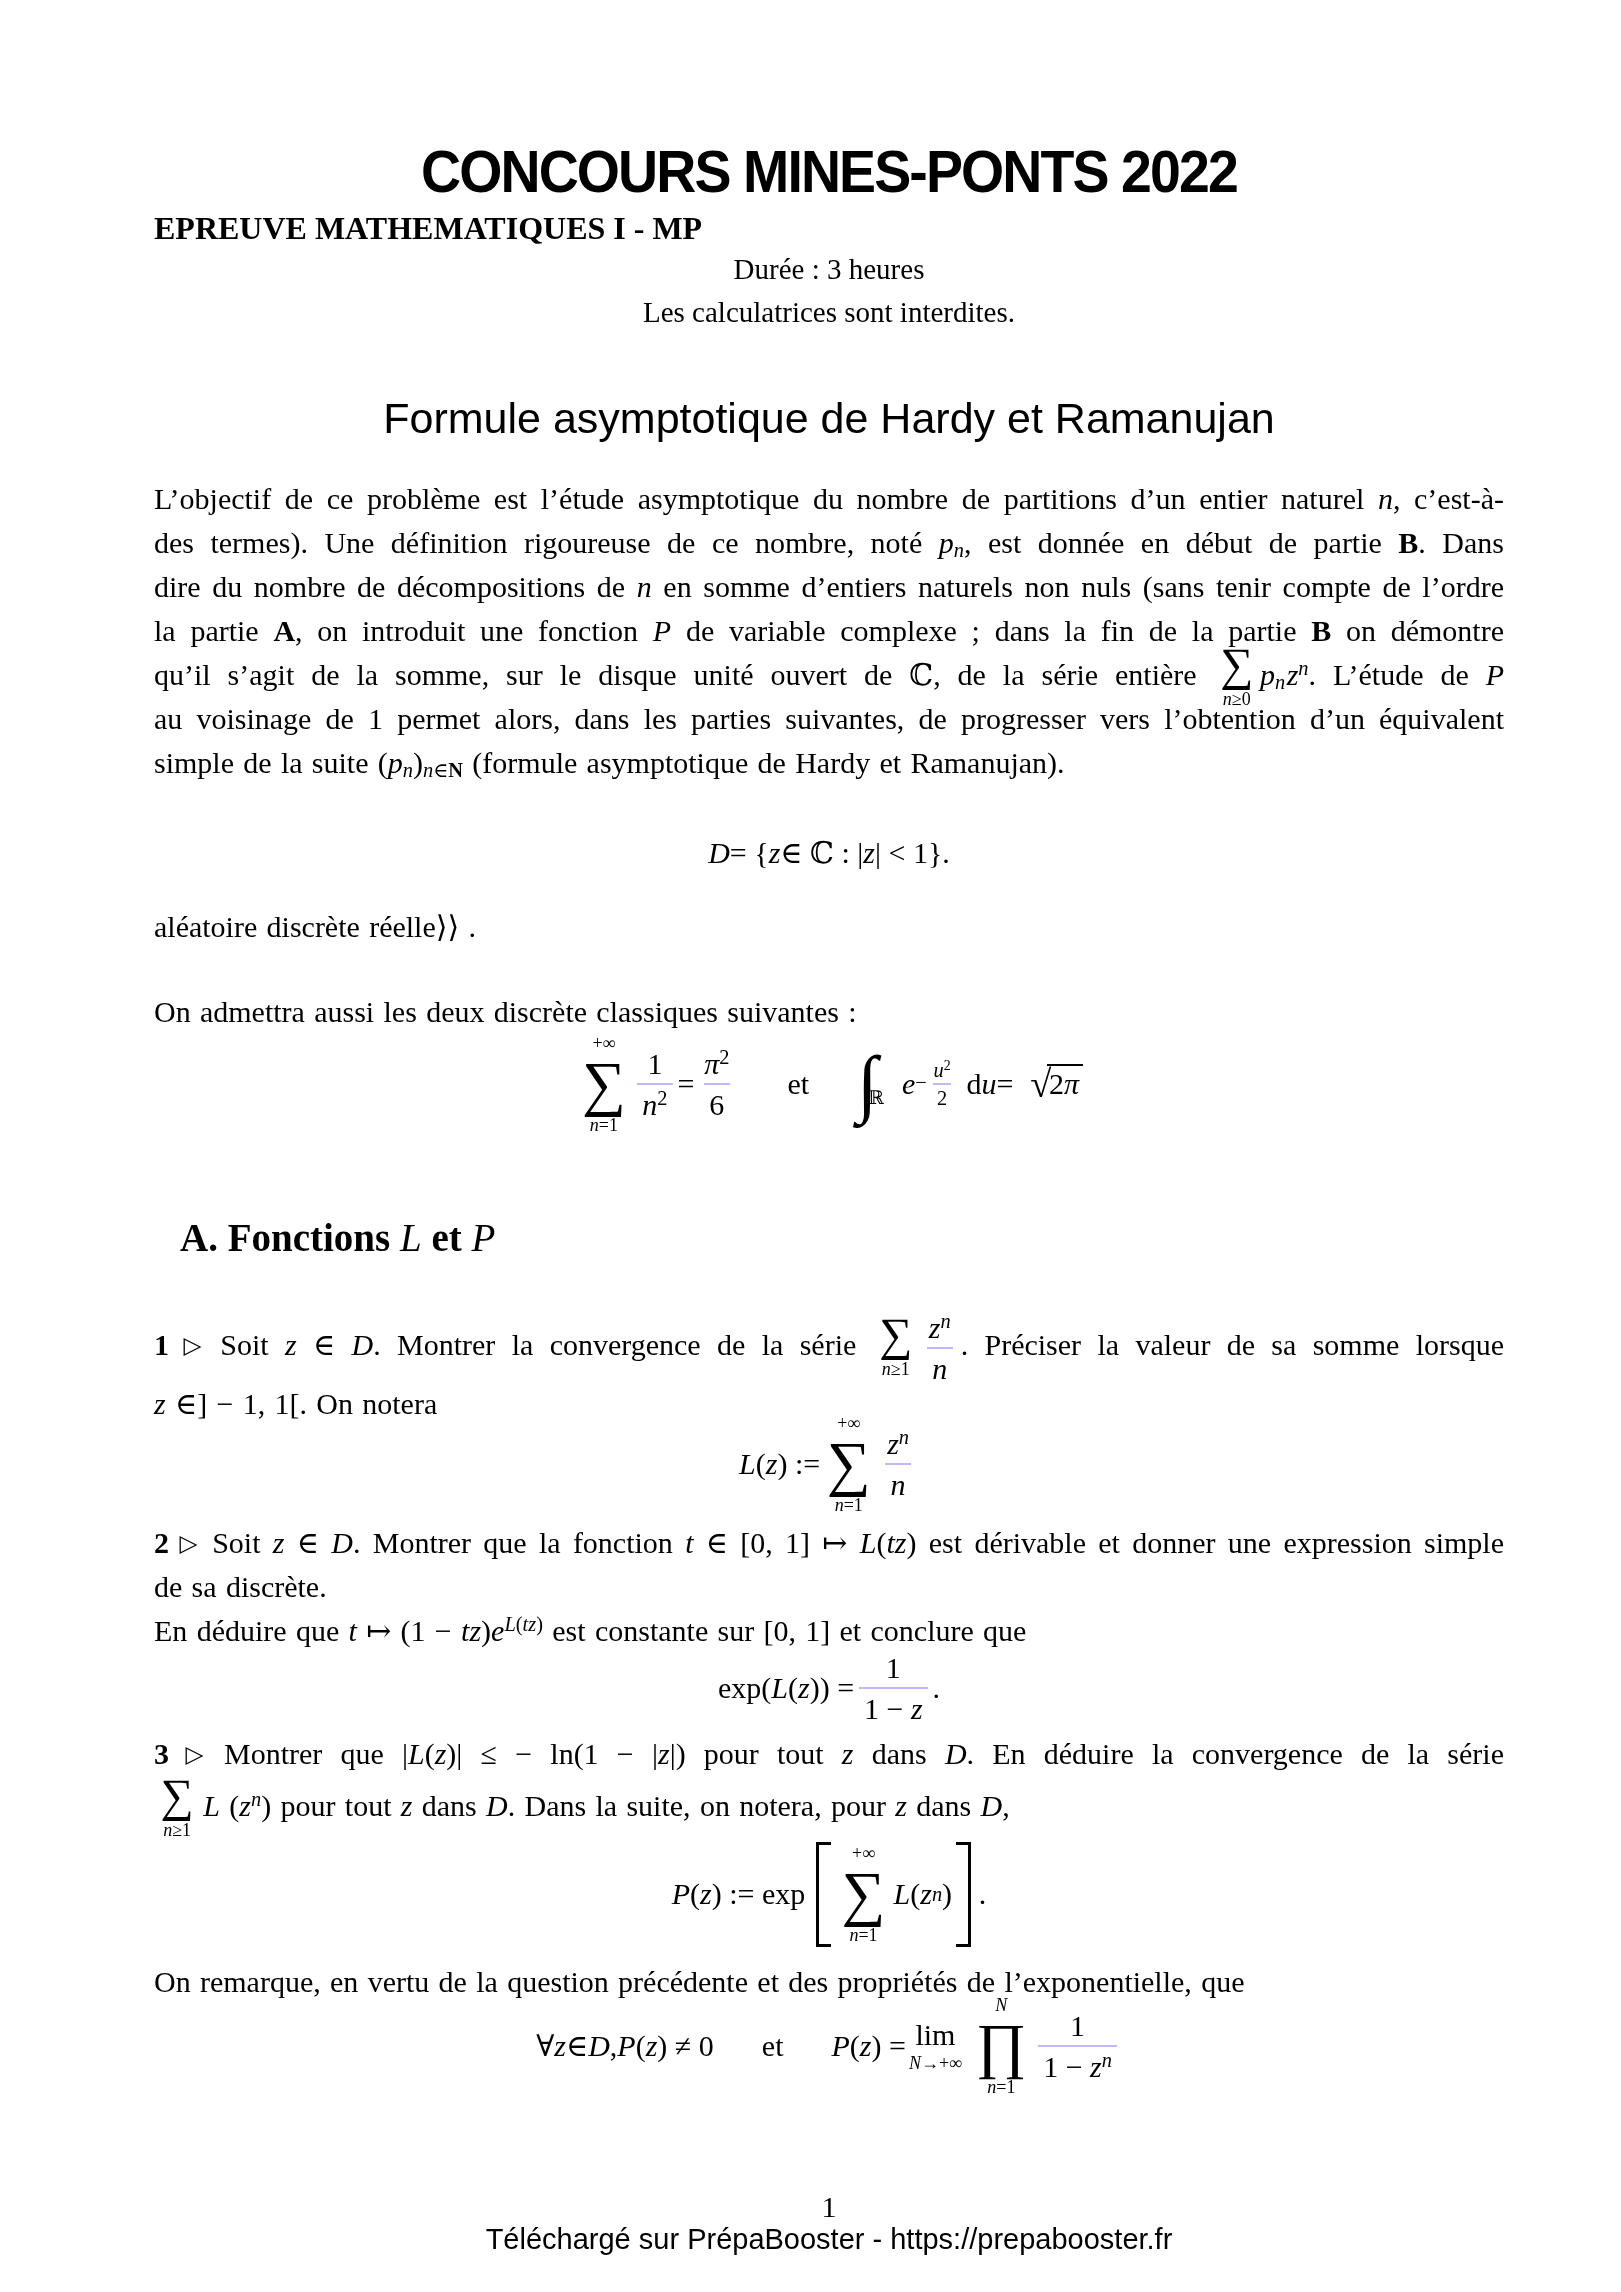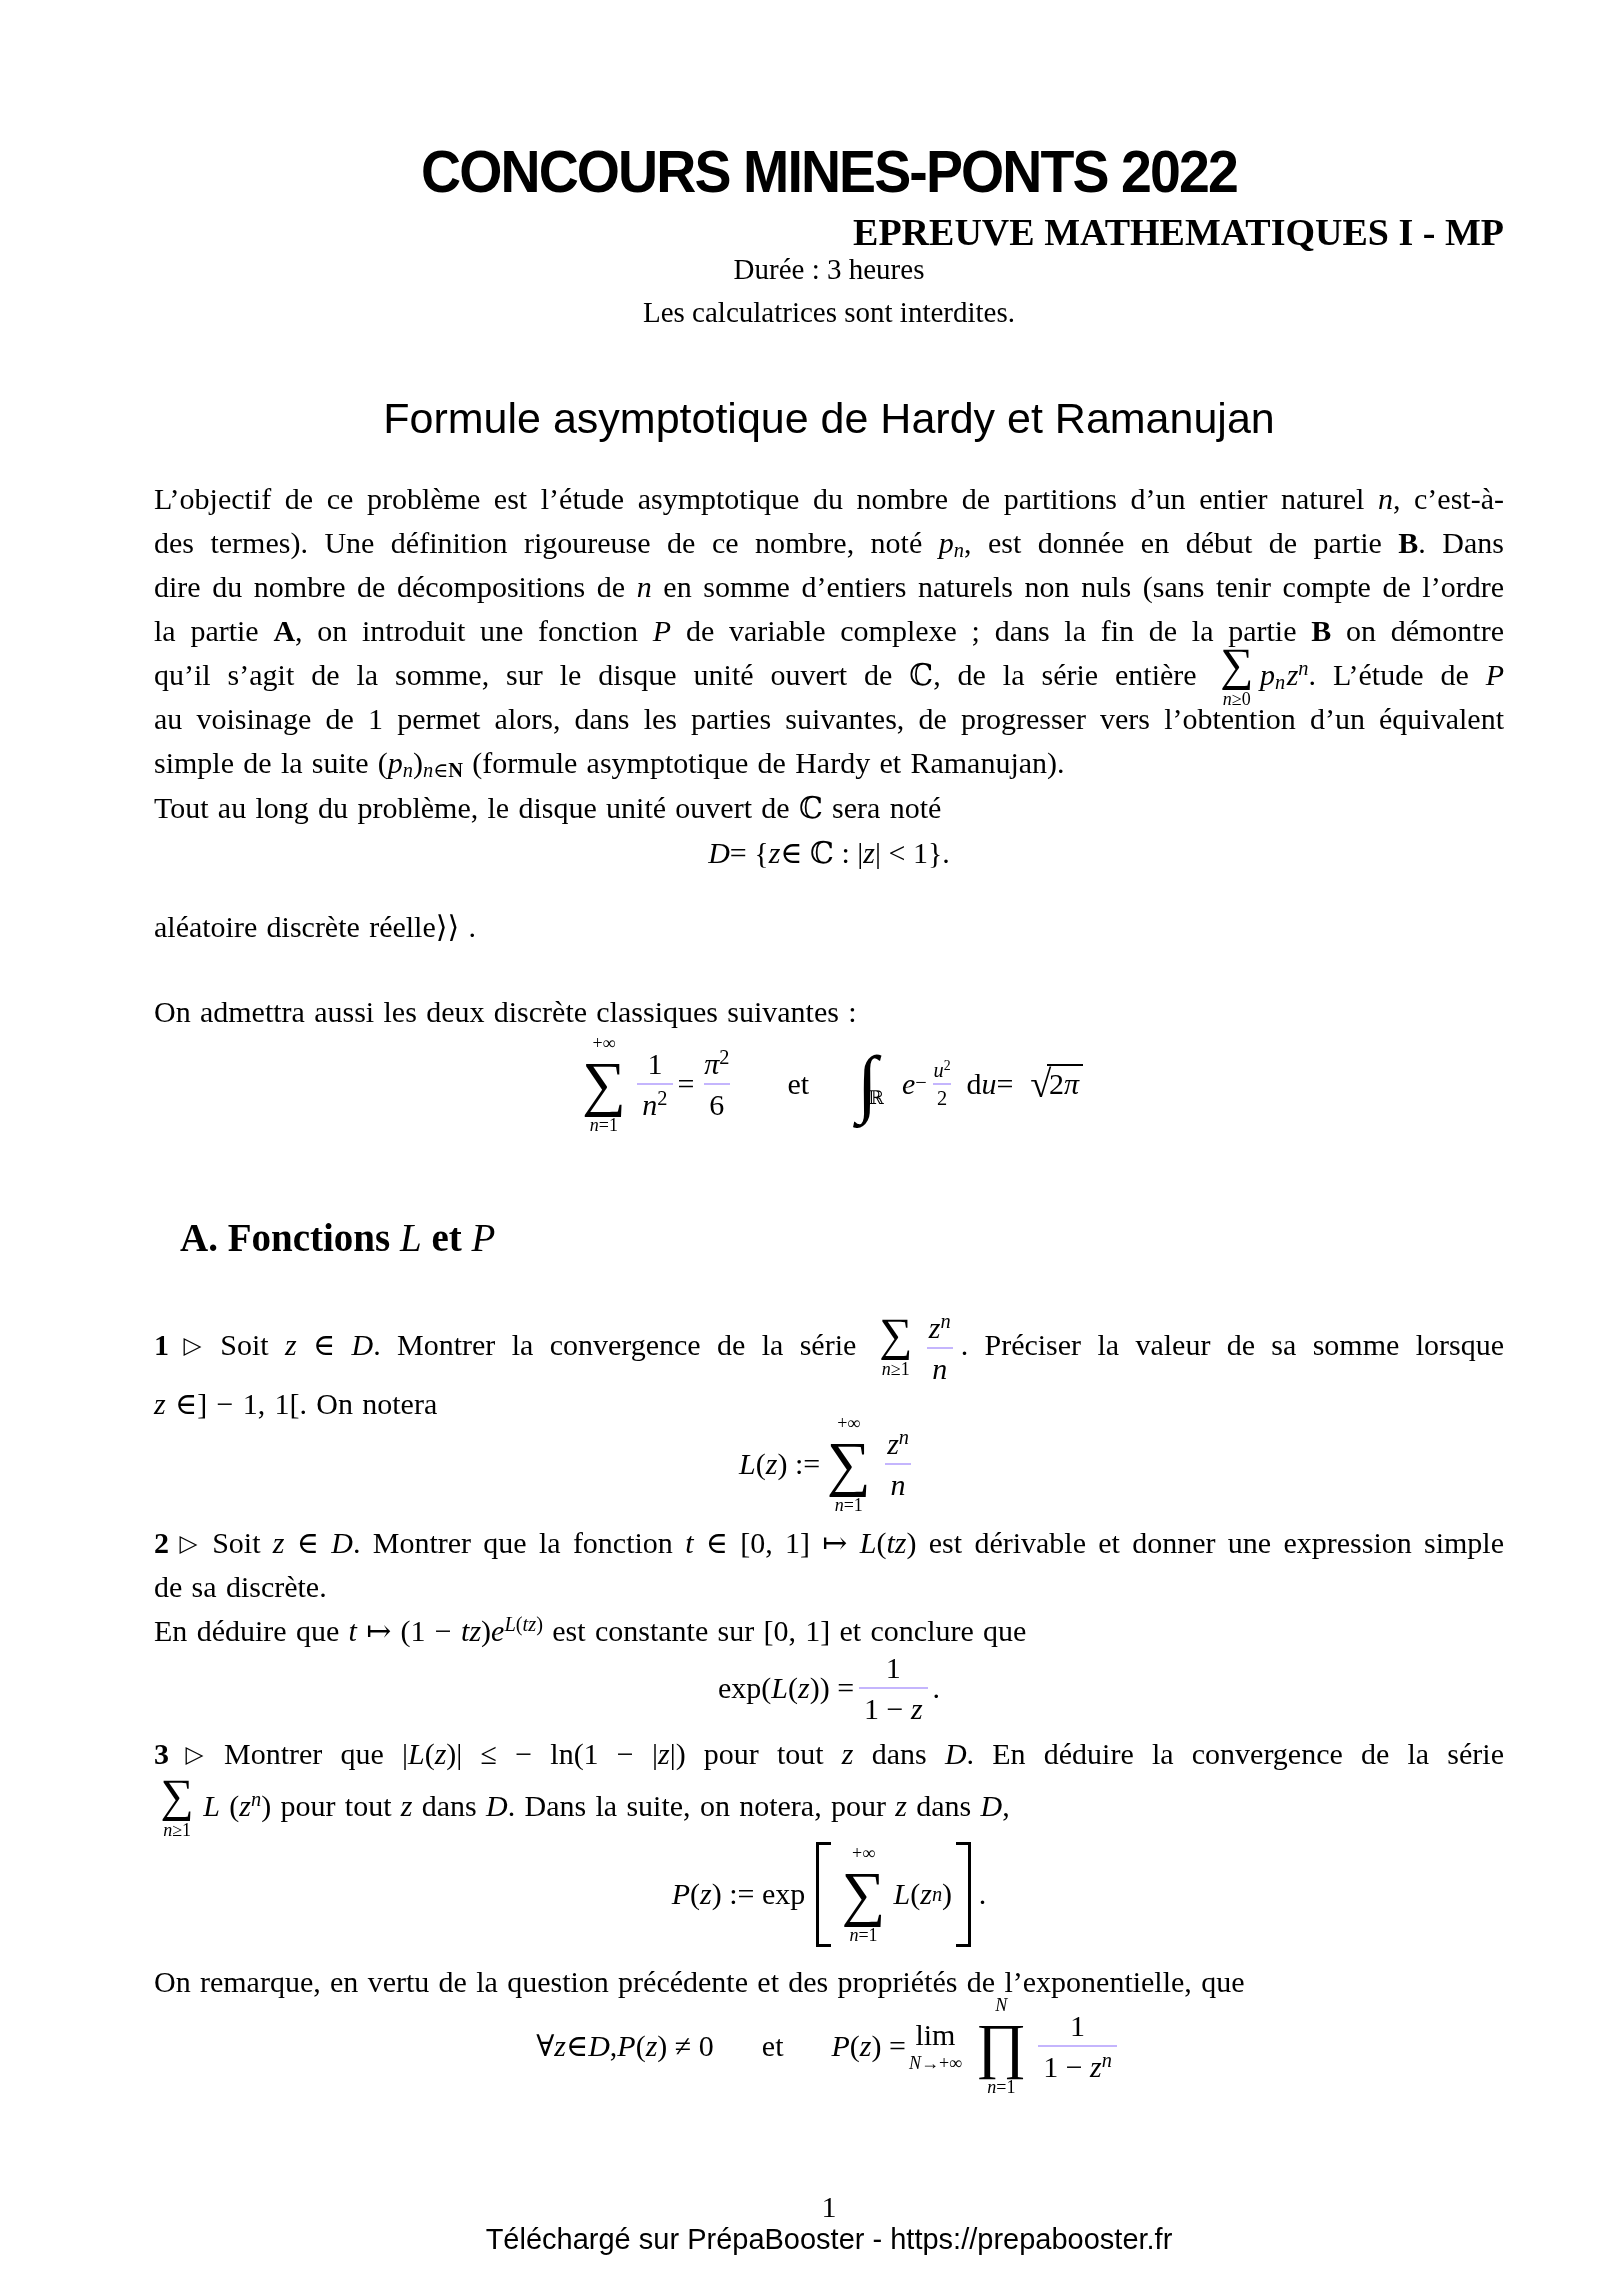--- a/index.html
+++ b/index.html
@@ -7,21 +7,21 @@
         font-family:"Liberation Serif","DejaVu Serif",serif;overflow:hidden;margin:0 auto;}
   .blk{position:absolute;left:154px;width:1350px;font-size:30px;line-height:44px;word-spacing:0.06em;}
   .ln{height:44px;white-space:nowrap;}
   .ln.jl{white-space:normal;text-align:justify;text-align-last:justify;}
   .display{position:absolute;left:154px;width:1350px;display:flex;justify-content:center;
            align-items:center;font-size:30px;line-height:1.2;}
   
   .h-title{position:absolute;left:154px;width:1350px;text-align:center;
            font-family:"Liberation Sans","DejaVu Sans",sans-serif;font-weight:bold;
            font-size:59px;letter-spacing:-2px;transform:scaleX(0.94);transform-origin:center;}
-  .h-sub{position:absolute;left:154px;width:1350px;text-align:right;font-weight:bold;font-size:38px;}
+  .h-sub{position:absolute;left:154px;width:1350px;text-align:left;font-weight:bold;font-size:32px;}
   .h-small{position:absolute;left:154px;width:1350px;text-align:center;font-size:29px;}
   .doc-title{position:absolute;left:154px;width:1350px;text-align:center;
              font-family:"Liberation Sans","DejaVu Sans",sans-serif;font-size:43px;}
   .sec{position:absolute;left:154px;width:1350px;font-size:39px;font-weight:bold;margin-left:26px;}
   .sec .it{font-weight:normal;}
   
   .it{font-style:italic;}
   .bd{font-weight:bold;}
   .tri{font-size:0.78em;margin:0 0.5em 0 0.32em;vertical-align:0.1em;}
   .su{font-size:0.68em;vertical-align:0.5em;line-height:0;}
@@ -68,23 +68,20 @@
       <div class="ln jl">L’objectif de ce problème est l’étude asymptotique du nombre de partitions d’un entier naturel <span class="it">n</span>, c’est-à-</div>
       <div class="ln jl">des termes). Une définition rigoureuse de ce nombre, noté <span class="it">p</span><span class="sbx"><span class="it">n</span></span>, est donnée en début de partie <span class="bd">B</span>. Dans</div>
       <div class="ln jl">dire du nombre de décompositions de <span class="it">n</span> en somme d’entiers naturels non nuls (sans tenir compte de l’ordre</div>
       <div class="ln jl">la partie <span class="bd">A</span>, on introduit une fonction <span class="it">P</span> de variable complexe ; dans la fin de la partie <span class="bd">B</span> on démontre</div>
       <div class="ln jl">qu’il s’agit de la somme, sur le disque unité ouvert de ℂ, de la série entière <span class="bigop sm">
           <span class="osym">∑</span>
           <span class="olim"><span class="it">n</span>≥0</span>
         </span><span class="it">p</span><span class="sbx"><span class="it">n</span></span><span class="hsp" style="width: 0.05em;"></span><span class="it">z</span><span class="su"><span class="it">n</span></span>. L’étude de <span class="it">P</span></div>
       <div class="ln jl">au voisinage de 1 permet alors, dans les parties suivantes, de progresser vers l’obtention d’un équivalent</div>
       <div class="ln">simple de la suite (<span class="it">p</span><span class="sbx"><span class="it">n</span></span>)<span class="sbx"><span class="it">n</span>∈<span class="bd">N</span></span> (formule asymptotique de Hardy et Ramanujan).</div>
-    </div>
-  <div class="blk" style="top:786px;">
-      <div class="ln">Tout au long du problème, le disque unité ouvert de ℂ sera noté</div>
     </div>
 
   <div class="display" style="top:831px;height:44px;"><span class="it">D</span> = {<span class="it">z</span> ∈ ℂ : |<span class="it">z</span>| &lt; 1}.</div>
 
   <div class="blk" style="top:905px;">
       <div class="ln">aléatoire discrète réelle⟩⟩ .</div>
     </div>
   <div class="blk" style="top:990px;">
       <div class="ln">On admettra aussi les deux discrète classiques suivantes :</div>
     </div>

